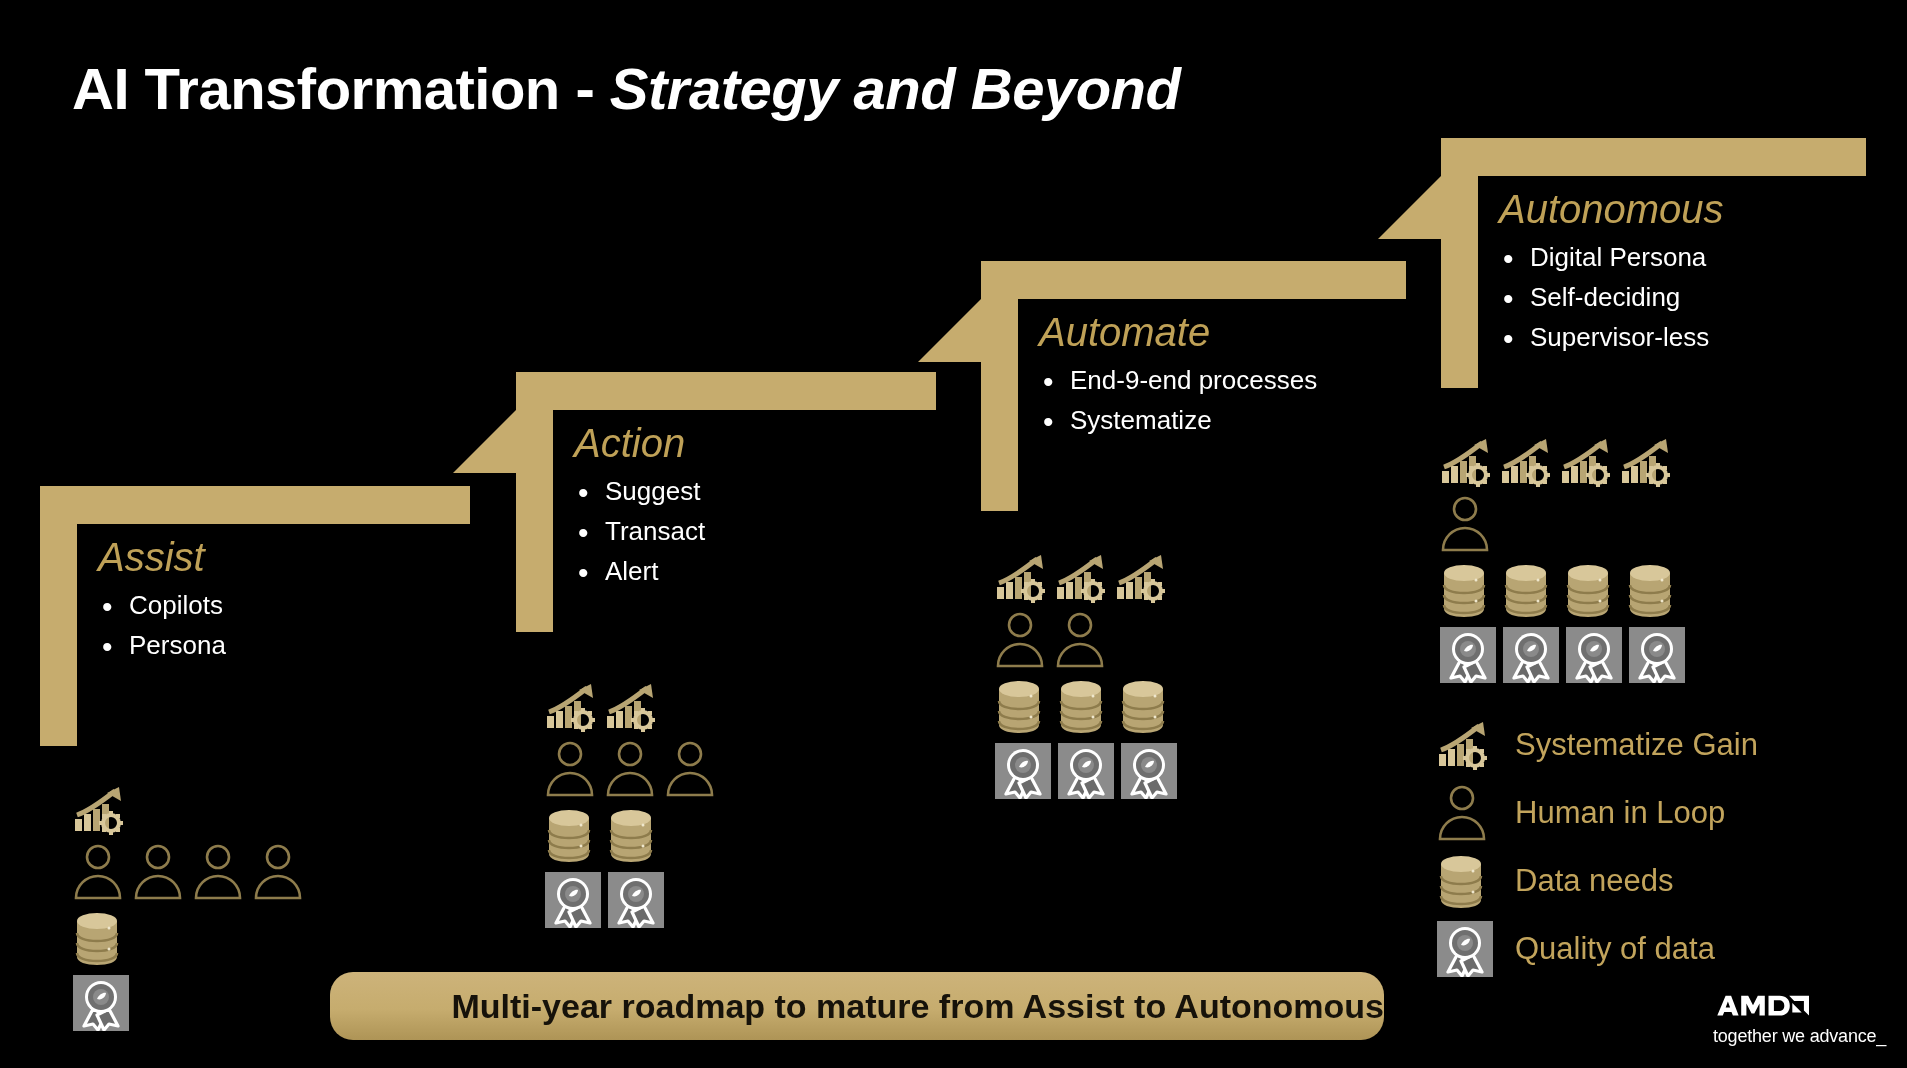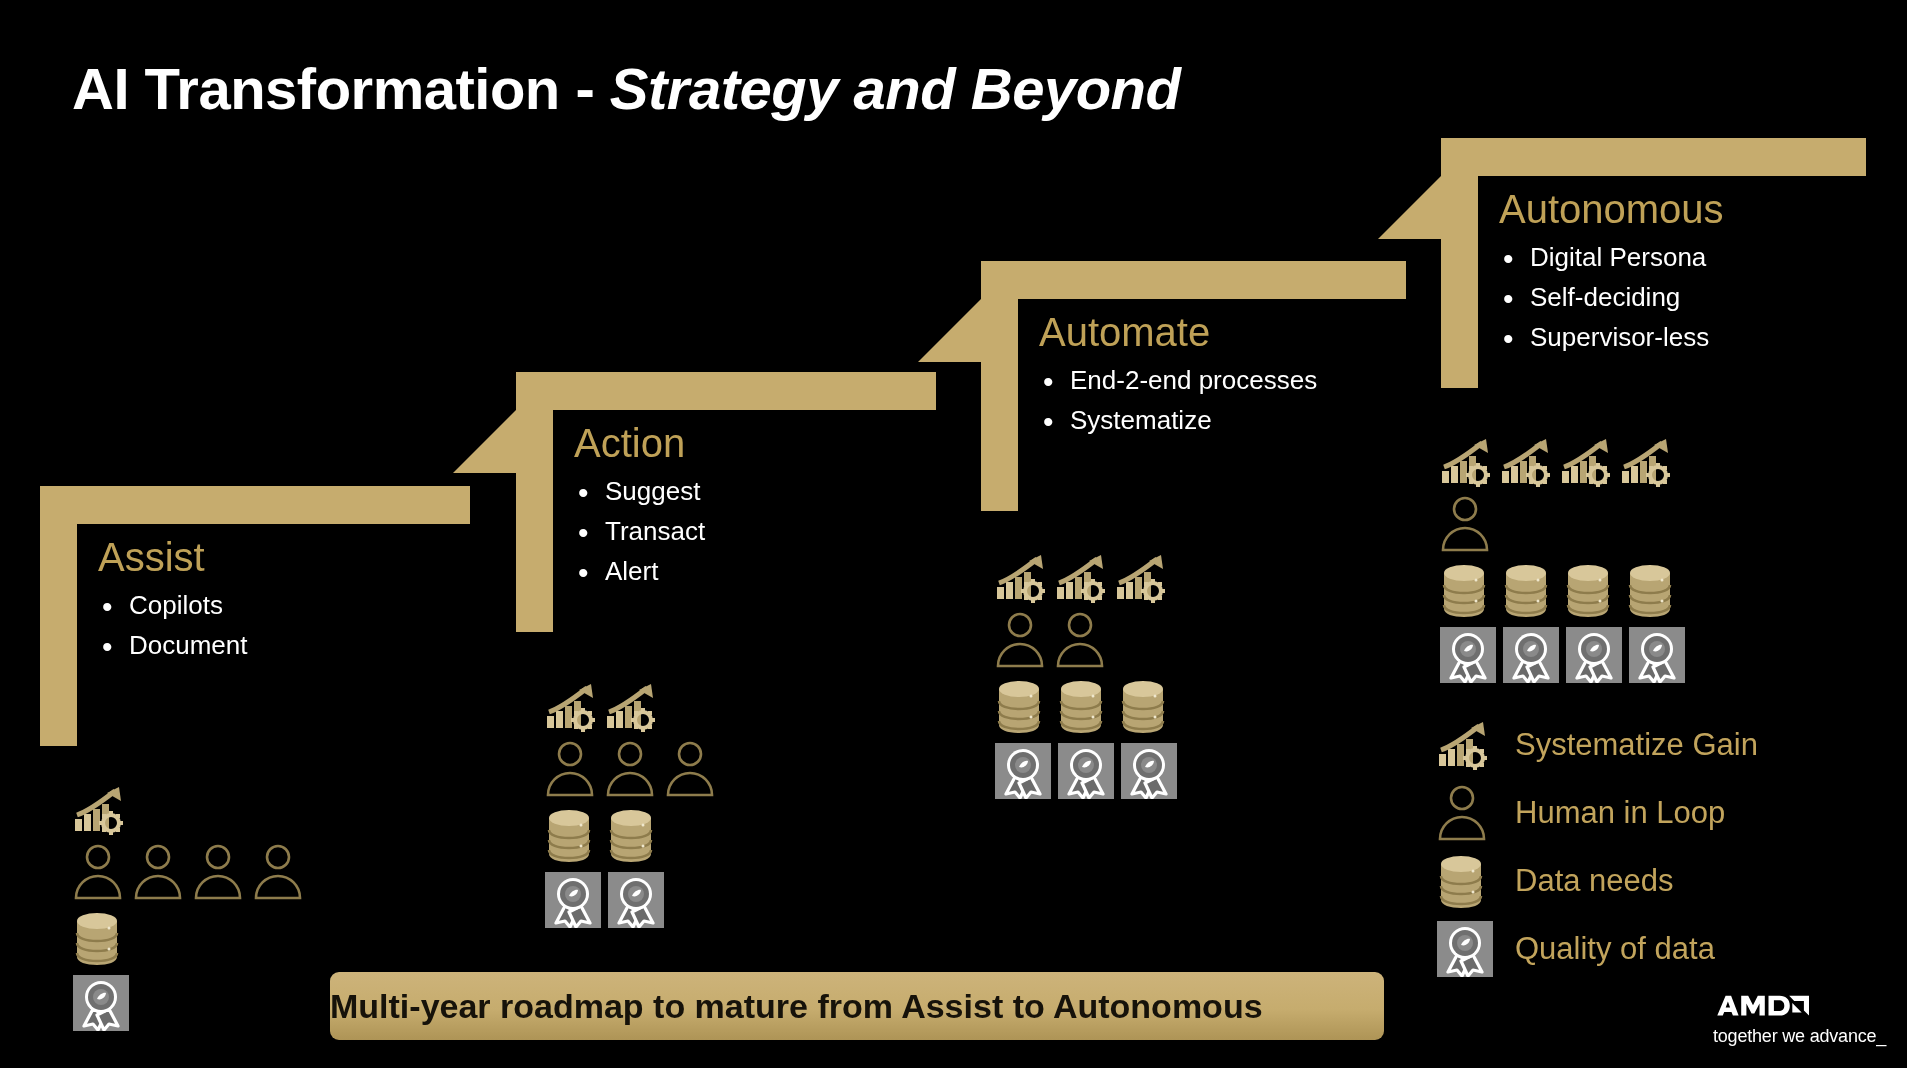--- a/index.html
+++ b/index.html
@@ -51,20 +51,21 @@
     height: 0;
   }
   .step .body {
     position: absolute;
   }
   .step-title {
     color: #BFA157;
     font-size: 40px;
     line-height: 1.05;
     white-space: nowrap;
+    font-style: italic;
   }
   .step-bullets {
     margin: 0;
     padding: 0;
     list-style: none;
     color: #ffffff;
     font-size: 26px;
     line-height: 1.19;
   }
   .step-bullets li {
@@ -121,25 +122,25 @@
     margin-left: 10px;
   }
 
   
   #banner {
     position: absolute;
     left: 330px;
     top: 972px;
     width: 1054px;
     height: 68px;
-    border-radius: 9px;
+    border-radius: 23px;
     background: linear-gradient(180deg, #CDB37A 0%, #C6AC6E 55%, #AE9456 100%);
     display: flex;
     align-items: center;
-    justify-content: flex-start;
+    justify-content: flex-end;
     box-shadow: 0 2px 3px rgba(0,0,0,0.7);
   }
   #banner-text {
     color: #16120a;
     font-size: 34px;
     font-weight: bold;
     white-space: nowrap;
   }
 
   
@@ -163,21 +164,21 @@
     <span>AI Transformation - </span><span class="ital">Strategy and Beyond</span>
   </div>
 
   <div class="step" style="left:40px; top:486px; width:430px; height:260px;">
     <div class="bar-h" style="width:430px;"></div>
     <div class="bar-v" style="height:260px;"></div>
     <div class="body" style="left:58px; top:50px; width:380px;">
       <div class="step-title">Assist</div>
       <ul class="step-bullets" style="margin-top:12px;">
         <li>Copilots</li>
-        <li>Document</li>
+        <li>Persona</li>
       </ul>
     </div>
   </div>
 
   <div class="step" style="left:516px; top:372px; width:420px; height:260px;">
     <div class="bar-h" style="width:420px;"></div>
     <div class="bar-v" style="height:260px;"></div>
     <div class="tri" style="left:-63px; top:38px; border-left:63px solid transparent; border-bottom:63px solid #C6AC6E;"></div>
     <div class="body" style="left:58px; top:50px; width:370px;">
       <div class="step-title">Action</div>
@@ -189,21 +190,21 @@
     </div>
   </div>
 
   <div class="step" style="left:981px; top:261px; width:425px; height:250px;">
     <div class="bar-h" style="width:425px;"></div>
     <div class="bar-v" style="height:250px;"></div>
     <div class="tri" style="left:-63px; top:38px; border-left:63px solid transparent; border-bottom:63px solid #C6AC6E;"></div>
     <div class="body" style="left:58px; top:50px; width:280px;">
       <div class="step-title">Automate</div>
       <ul class="step-bullets" style="margin-top:12px;">
-        <li>End-2-end processes</li>
+        <li>End-9-end processes</li>
         <li>Systematize</li>
       </ul>
     </div>
   </div>
 
   <div class="step" style="left:1441px; top:138px; width:425px; height:250px;">
     <div class="bar-h" style="width:425px;"></div>
     <div class="bar-v" style="height:250px;"></div>
     <div class="tri" style="left:-63px; top:38px; border-left:63px solid transparent; border-bottom:63px solid #C6AC6E;"></div>
     <div class="body" style="left:58px; top:50px; width:330px;">

